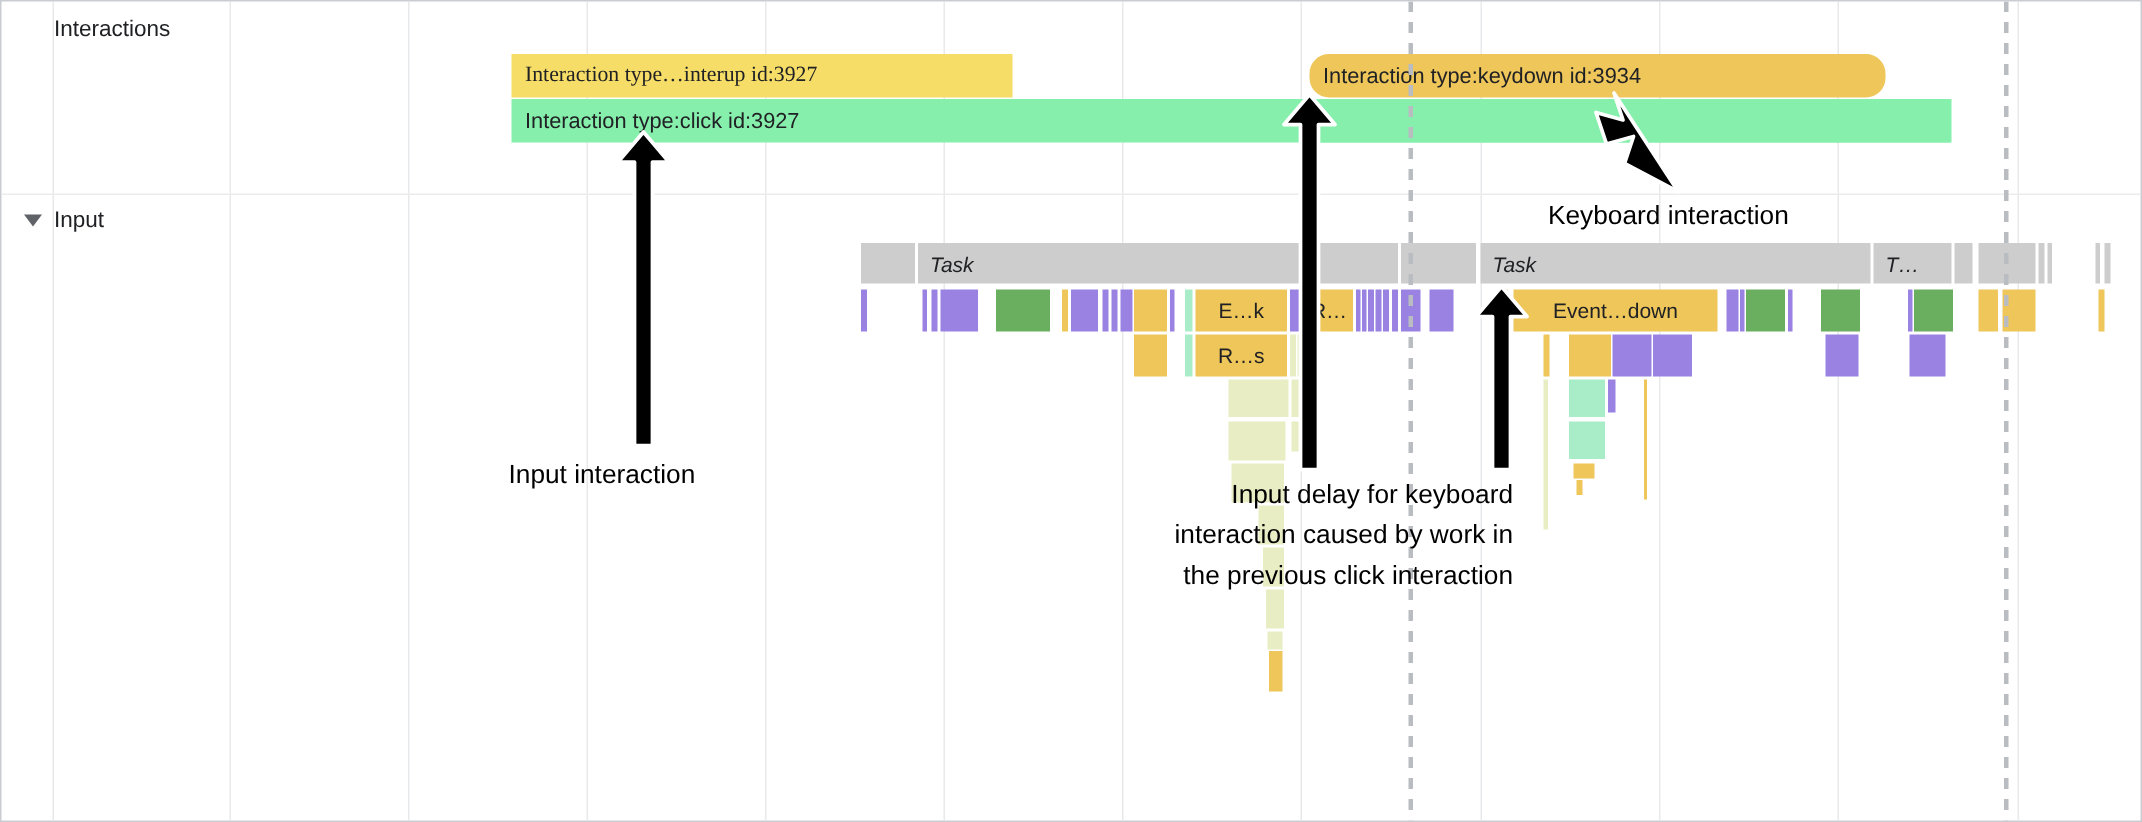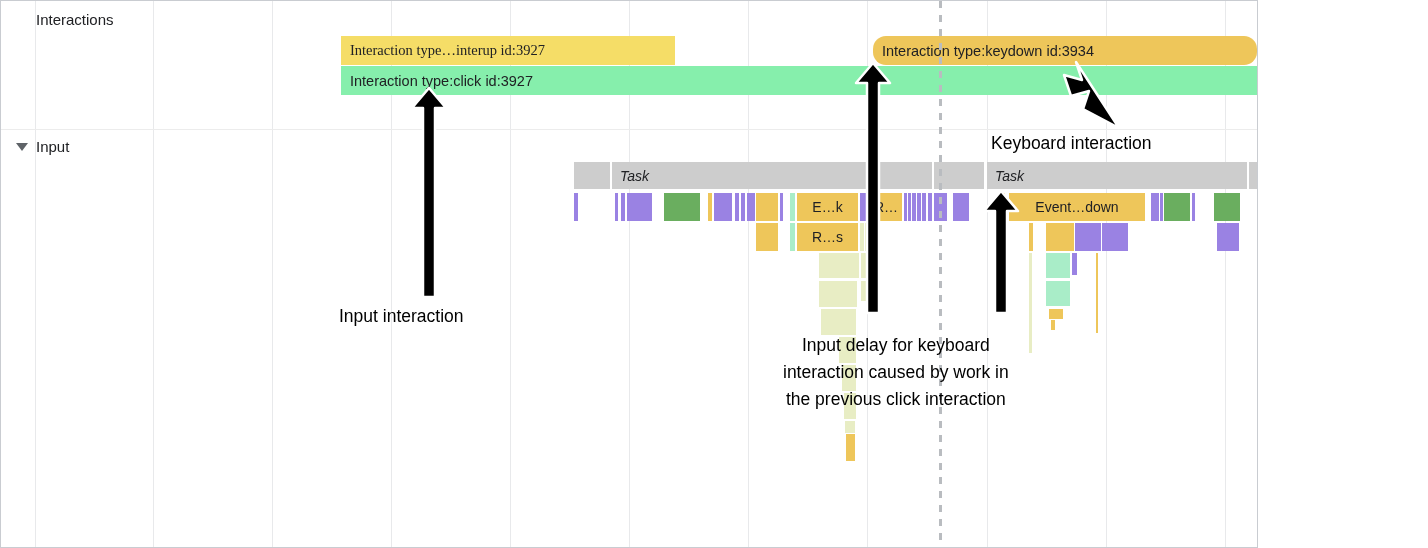--- a/index.html
+++ b/index.html
@@ -1,17 +1,17 @@
 <!DOCTYPE html>
 <html><head>
 <meta charset="utf-8">
 <style>
   html,body{margin:0;padding:0;background:#fff;}
   body{font-family:"Liberation Sans","DejaVu Sans",sans-serif;}
-  #stage{position:relative;width:1258px;height:548px;background:#ffffff;
+  #stage{position:relative;width:1428px;height:548px;background:#ffffff;
          border:1px solid #c9ccd1;box-sizing:border-box;overflow:hidden;}
 
   
   .gridline{position:absolute;top:0;bottom:0;width:1px;background:#e8e9eb;}
   .dashline{position:absolute;top:0;bottom:0;width:3px;
     background:repeating-linear-gradient(to bottom,#b9bcc0 0 7px,rgba(0,0,0,0) 7px 14px);}
   .rowsep{position:absolute;left:0;right:0;height:1px;background:#ececec;}
 
   
   .track-label{position:absolute;font-size:15px;color:#202124;white-space:nowrap;}
@@ -27,21 +27,21 @@
 
   
   .fbar{position:absolute;box-sizing:border-box;}
   .fbar.lbl{display:flex;align-items:center;justify-content:center;
             font-size:14px;color:#202124;overflow:hidden;white-space:nowrap;}
   .task{background:#cdcdcd;}
   .task.lbl{justify-content:flex-start;padding-left:8px;font-style:italic;}
 
   
   .anno{position:absolute;font-size:17.5px;color:#000;line-height:1.55;white-space:pre;}
-  .anno.center{text-align:center;margin-top:16px;}
+  .anno.center{text-align:right;}
   svg.arrows{position:absolute;left:0;top:0;width:1428px;height:548px;
              pointer-events:none;overflow:visible;}
 </style>
 </head>
 <body>
 
 <div id="stage">
 
   <div id="grid-layer">
       <div class="gridline" style="left: 34px;"></div>
@@ -154,21 +154,21 @@
       <div class="fbar" style="left: 1095px; top: 252px; width: 2px; height: 80px; background: rgb(238, 198, 90);"></div>
     </div>
 
   <div id="dash-layer">
       <div class="dashline" style="left: 938px;"></div>
       <div class="dashline" style="left: 1335px;"></div>
     </div>
 
   <div id="anno-layer">
       <div class="anno" style="left: 338px; top: 302px;">Input interaction</div>
-      <div class="anno" style="left: 990px; top: 129px;">Keyboard interaction</div>
+      <div class="anno" style="left: 1031px; top: 129px;">Keyboard interaction</div>
       <div class="anno center" style="left: 782px; top: 315px;">Input delay for keyboard
 interaction caused by work in
 the previous click interaction</div>
     </div>
 
   <svg class="arrows" viewBox="0 0 1428 548">
     <g fill="#000" stroke="#fff" stroke-width="2.5" stroke-linejoin="round">
 
       <path d="M422 296 L422 107 L411 107 L428 87 L445 107 L434 107 L434 296 Z"></path>
 

